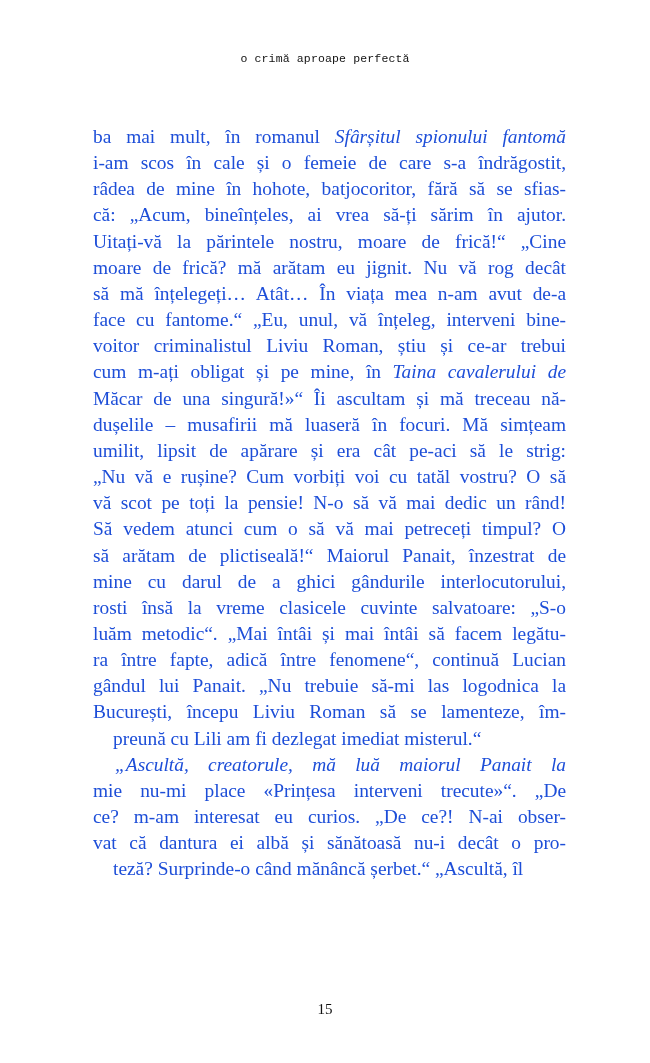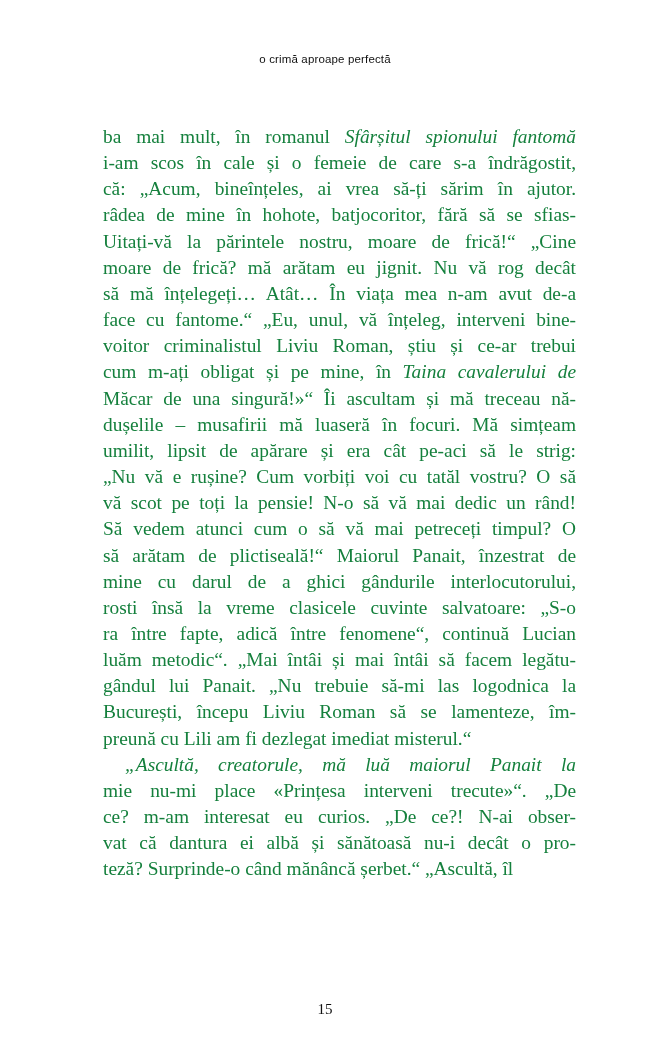--- a/index.html
+++ b/index.html
@@ -24,56 +24,57 @@
     background: #ffffff;
   }
 
   
   .running-head {
     position: absolute;
     top: 52px;
     left: 0;
     width: 650px;
     text-align: center;
-    font-family: Liberation Sans, sans-serif;
+    font-family: Liberation Mono, monospace;
     font-size: 11.5px;
     letter-spacing: 0.15px;
     color: #111111;
     line-height: 14px;
   }
 
   
   .text-block {
     position: absolute;
     top: 124px;
-    left: 103px;
+    left: 93px;
     width: 473px;
     font-size: 19.4px;
     line-height: 26.15px;
     text-align: justify;
     text-justify: inter-word;
-    color: #15803d;
+    color: #1d4ed8;
     -webkit-font-smoothing: antialiased;
   }
 
   .para {
     margin: 0;
     padding: 0;
   }
 
   
   .ln {
     display: block;
     text-align: justify;
     text-align-last: justify;
     white-space: nowrap;
   }
   .ln.last {
     text-align: center;
     text-align-last: left;
+    margin-left: 20px;
   }
   .ln.indent {
     text-indent: 22px;
     font-style: italic;
   }
 
   .it {
     font-style: italic;
   }
 
@@ -94,39 +95,39 @@
 <body>
 
 <div class="page">
 
   <div class="running-head">o crimă aproape perfectă</div>
 
   <div class="text-block">
       <p class="para">
         <span class="ln"><span>ba mai mult, în romanul </span><span class="it">Sfârșitul spionului fantomă</span></span>
         <span class="ln"><span>i-am scos în cale și o femeie de care s-a îndrăgostit,</span></span>
+        <span class="ln"><span>râdea de mine în hohote, batjocoritor, fără să se sfias-</span></span>
         <span class="ln"><span>că: „Acum, bineînțeles, ai vrea să-ți sărim în ajutor.</span></span>
-        <span class="ln"><span>râdea de mine în hohote, batjocoritor, fără să se sfias-</span></span>
         <span class="ln"><span>Uitați-vă la părintele nostru, moare de frică!“ „Cine</span></span>
         <span class="ln"><span>moare de frică? mă arătam eu jignit. Nu vă rog decât</span></span>
         <span class="ln"><span>să mă înțelegeți… Atât… În viața mea n-am avut de-a</span></span>
         <span class="ln"><span>face cu fantome.“ „Eu, unul, vă înțeleg, interveni bine-</span></span>
         <span class="ln"><span>voitor criminalistul Liviu Roman, știu și ce-ar trebui</span></span>
         <span class="ln"><span>cum m-ați obligat și pe mine, în </span><span class="it">Taina cavalerului de</span></span>
         <span class="ln"><span>Măcar de una singură!»“ Îi ascultam și mă treceau nă-</span></span>
         <span class="ln"><span>dușelile – musafirii mă luaseră în focuri. Mă simțeam</span></span>
         <span class="ln"><span>umilit, lipsit de apărare și era cât pe-aci să le strig:</span></span>
         <span class="ln"><span>„Nu vă e rușine? Cum vorbiți voi cu tatăl vostru? O să</span></span>
         <span class="ln"><span>vă scot pe toți la pensie! N-o să vă mai dedic un rând!</span></span>
         <span class="ln"><span>Să vedem atunci cum o să vă mai petreceți timpul? O</span></span>
         <span class="ln"><span>să arătam de plictiseală!“ Maiorul Panait, înzestrat de</span></span>
         <span class="ln"><span>mine cu darul de a ghici gândurile interlocutorului,</span></span>
         <span class="ln"><span>rosti însă la vreme clasicele cuvinte salvatoare: „S-o</span></span>
+        <span class="ln"><span>luăm metodic“. „Mai întâi și mai întâi să facem legătu-</span></span>
         <span class="ln"><span>ra între fapte, adică între fenomene“, continuă Lucian</span></span>
-        <span class="ln"><span>luăm metodic“. „Mai întâi și mai întâi să facem legătu-</span></span>
         <span class="ln"><span>gândul lui Panait. „Nu trebuie să-mi las logodnica la</span></span>
         <span class="ln"><span>București, începu Liviu Roman să se lamenteze, îm-</span></span>
         <span class="ln last"><span>preună cu Lili am fi dezlegat imediat misterul.“</span></span>
       </p>
       <p class="para">
         <span class="ln indent"><span>„Ascultă, creatorule, mă luă maiorul Panait la</span></span>
         <span class="ln"><span>mie nu-mi place «Prințesa interveni trecute»“. „De</span></span>
         <span class="ln"><span>ce? m-am interesat eu curios. „De ce?! N-ai obser-</span></span>
         <span class="ln"><span>vat că dantura ei albă și sănătoasă nu-i decât o pro-</span></span>
         <span class="ln last"><span>teză? Surprinde-o când mănâncă șerbet.“ „Ascultă, îl</span></span>

